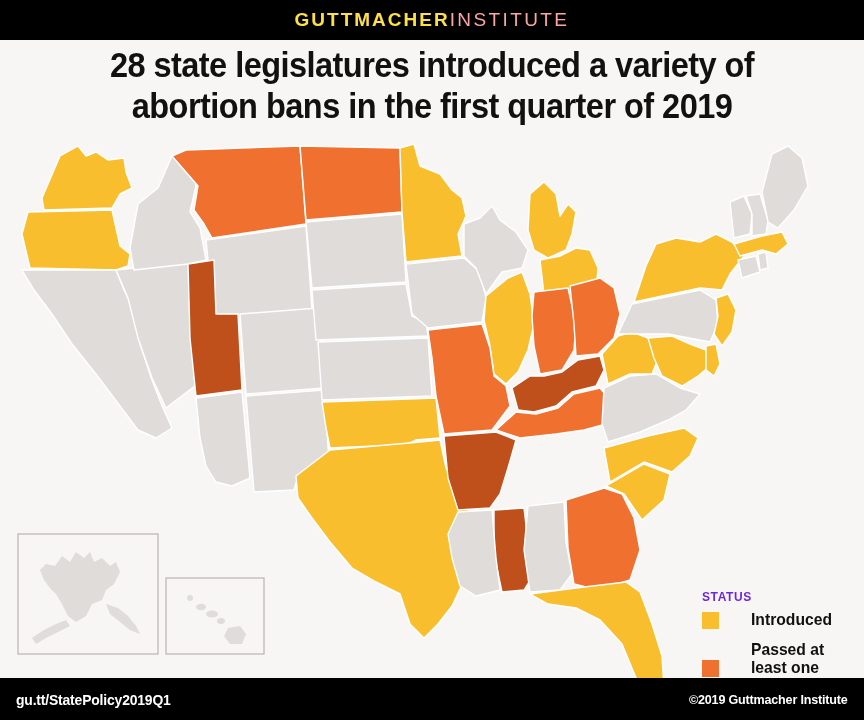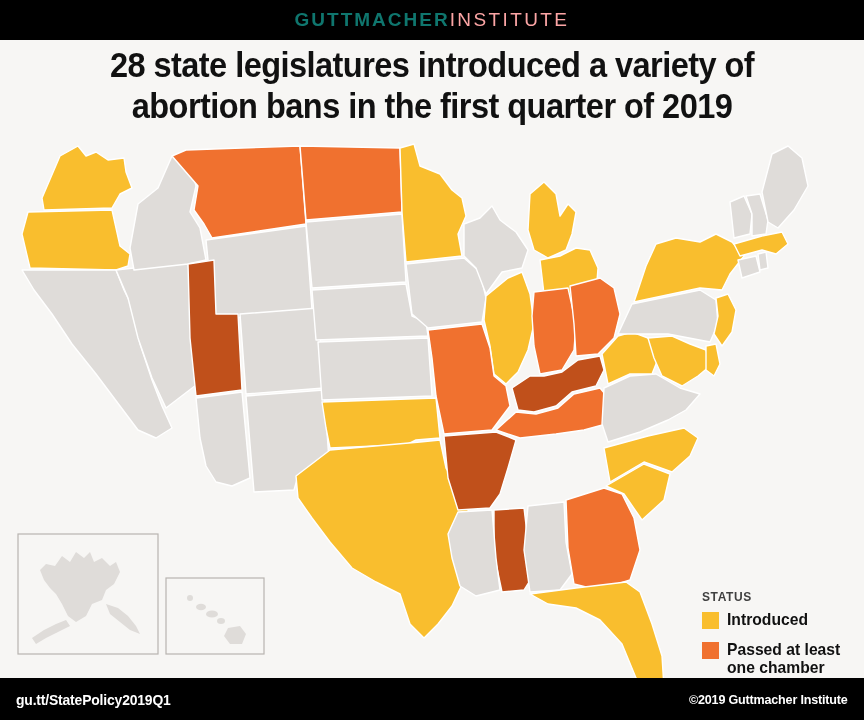--- a/index.html
+++ b/index.html
@@ -13,21 +13,21 @@
   
   .brandbar{
     height:40px;width:864px;
     background:#000000;
     display:flex;align-items:center;justify-content:center;
   }
   .brandlogo{
     font-size:19px;font-weight:bold;letter-spacing:2.0px;
     white-space:nowrap;
   }
-  .brand-a{color:#0f766e;}
+  .brand-a{color:#fde047;}
   .brand-b{color:#fca5a5;font-weight:normal;letter-spacing:2.4px;}
 
   
   .titlewrap{
     width:864px;
     padding-top:4px;
     text-align:center;
   }
   .title{
     font-size:35px;line-height:1.18;
@@ -42,25 +42,25 @@
   .stage{
     position:absolute;left:0;top:138px;width:864px;height:540px;
   }
   .mapsvg{position:absolute;left:0;top:0;}
 
   
   .legend{
     position:absolute;left:702px;top:452px;width:158px;
   }
   .legend-title{
-    font-size:12px;font-weight:bold;color:#404040;
+    font-size:12px;font-weight:bold;color:#6d28d9;
     letter-spacing:0.6px;margin-bottom:6px;
   }
   .legend-row{
-    display:flex;align-items:flex-start;margin-bottom:11px;
+    display:flex;align-items:center;margin-bottom:11px;gap:24px;
   }
   .swatch{
     width:17px;height:17px;flex:0 0 17px;margin-right:8px;margin-top:2px;
   }
   .legend-label{
     font-size:16.5px;font-weight:bold;color:#111;line-height:1.12;
     transform:scaleX(0.95);transform-origin:left top;
   }
 
   

